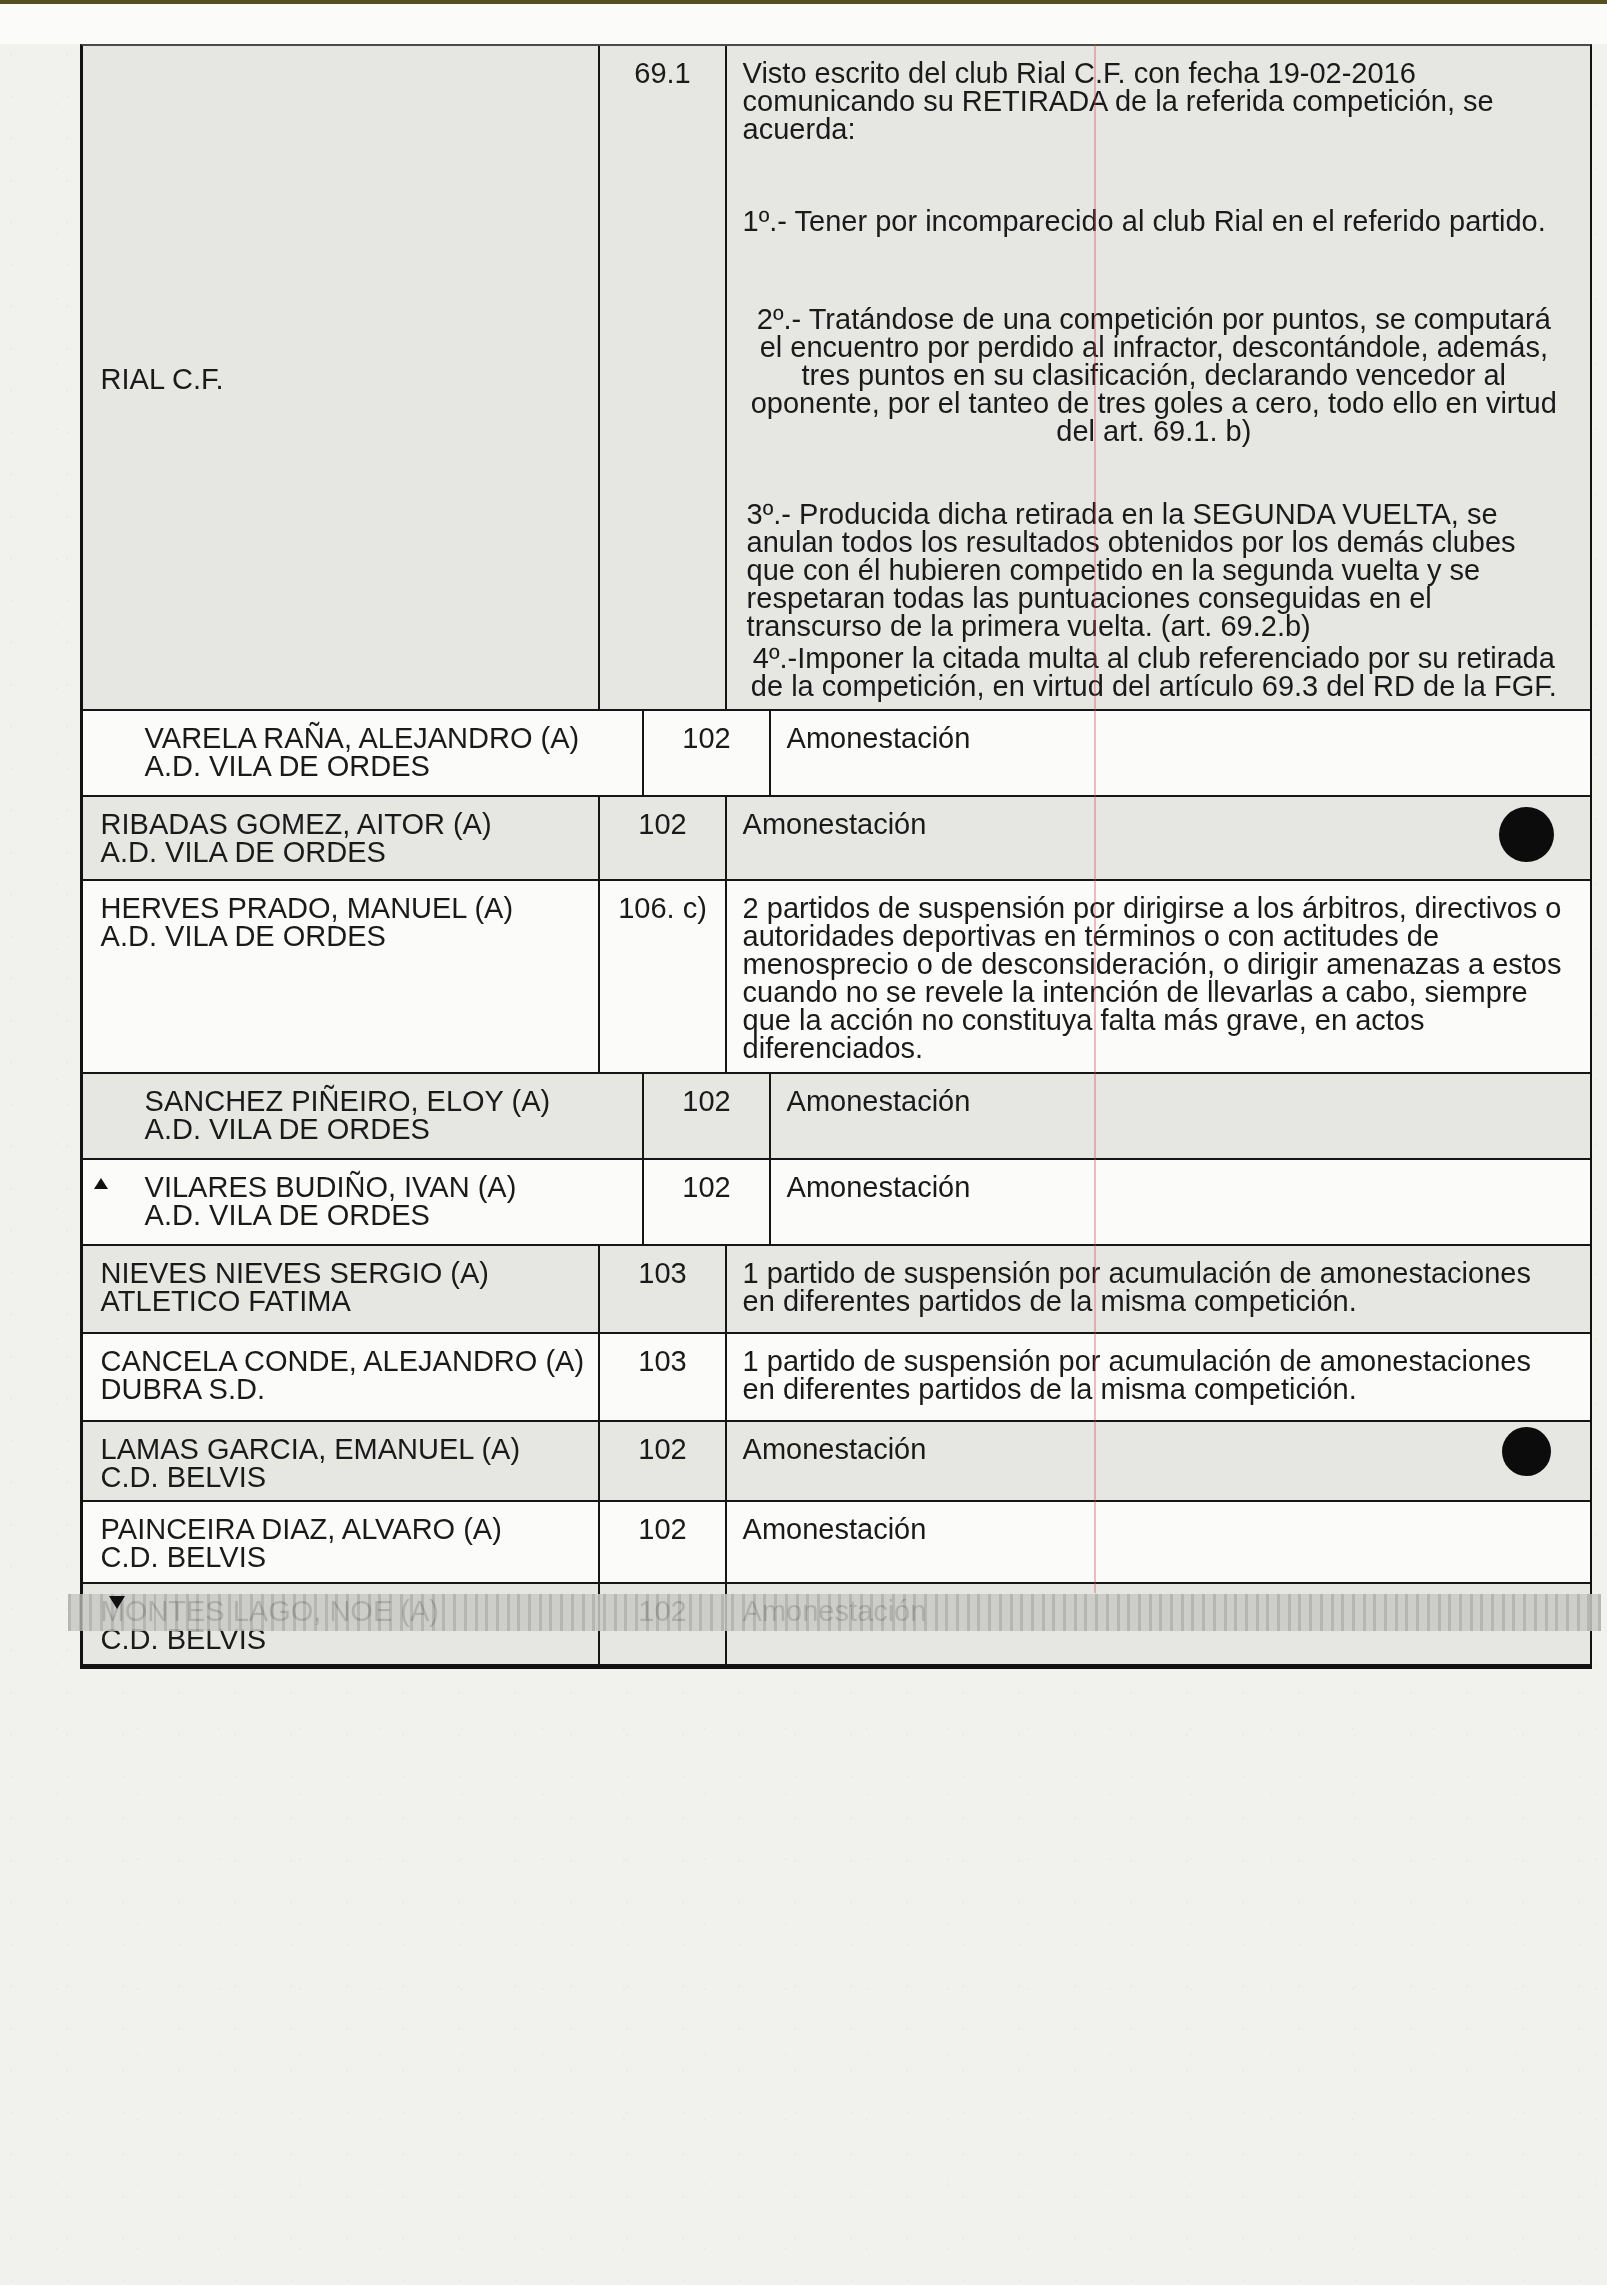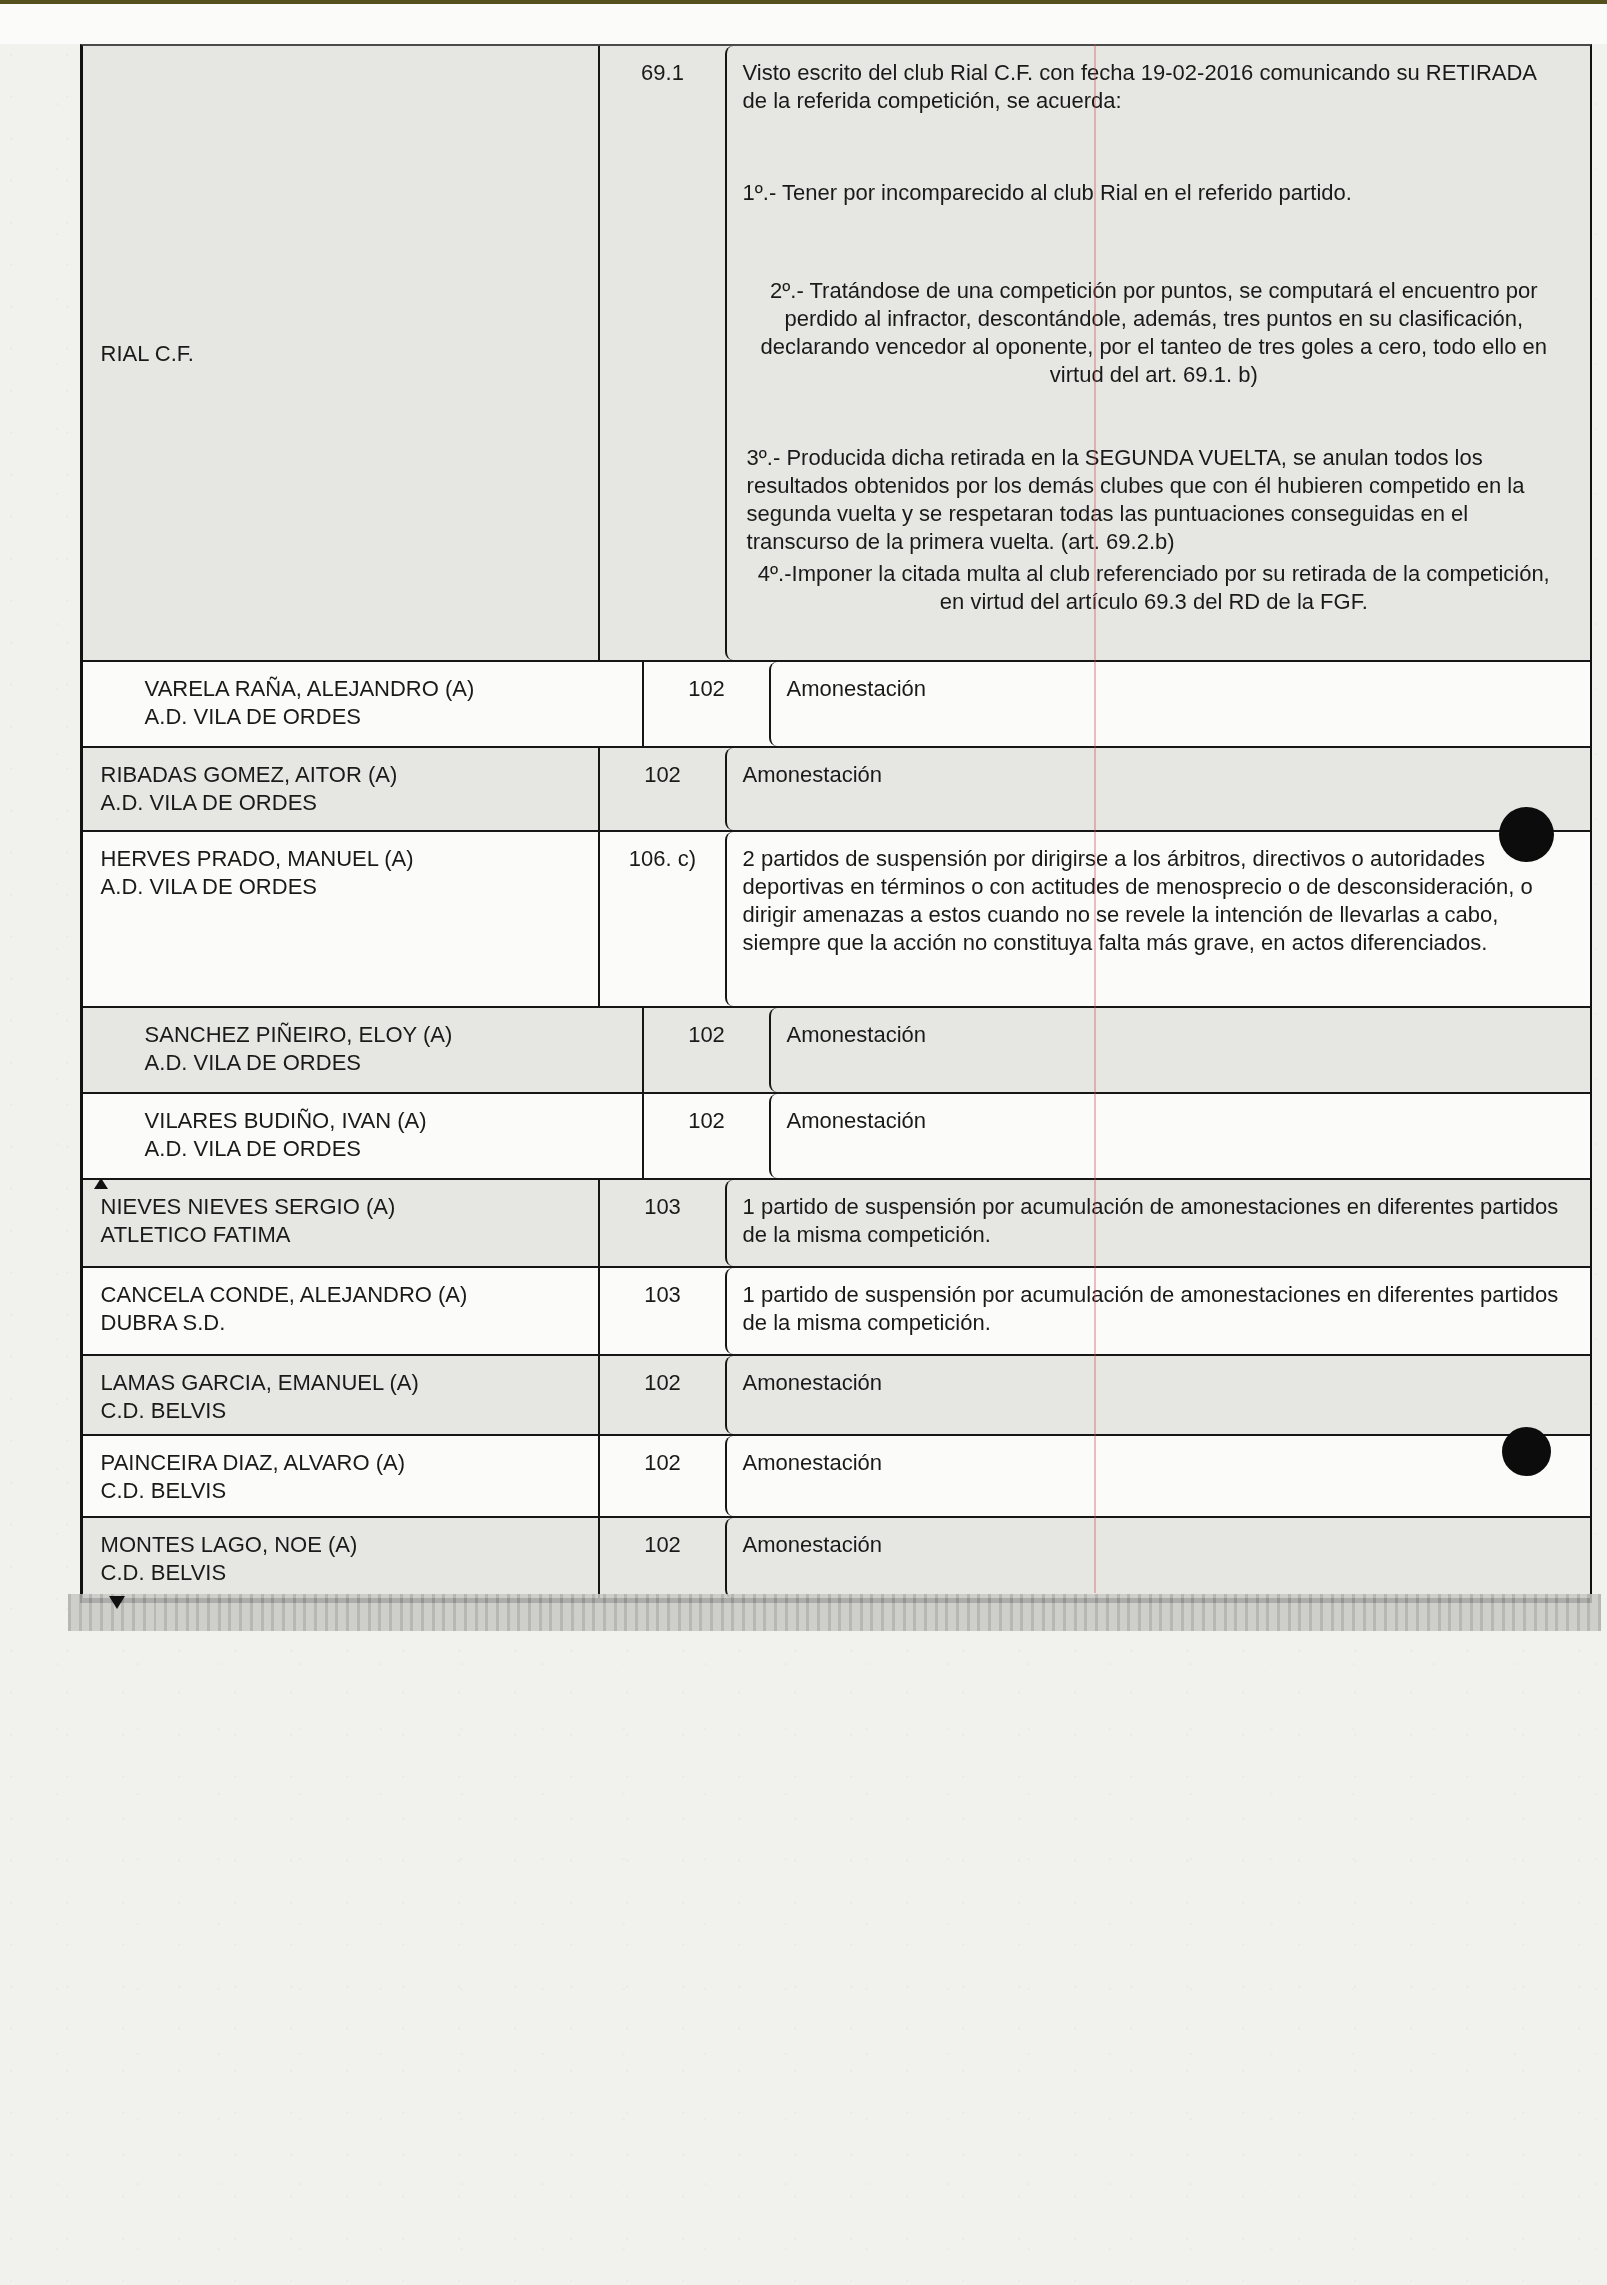--- a/index.html
+++ b/index.html
@@ -31,31 +31,30 @@
     box-sizing:border-box;
   }
   .trow{
     display:grid;
     grid-template-columns:515px 127px 1fr;
     border-top:2px solid #161616;
   }
   .trow:first-child{border-top:none;}
   .shaded{background:#e6e6e3;}
   .light{background:#fbfbf9;}
-  .cell{box-sizing:border-box;font-size:22px;line-height:28px;}
+  .cell{box-sizing:border-box;font-size:29px;line-height:28px;}
   .name-cell{padding:12.7px 9.8px 9.8px 17.6px;}
   .name-cell .line{display:block;}
   .art-cell{
     border-left:2px solid #161616;
     text-align:center;padding-top:12.7px;
   }
   .desc-cell{
     border-left:2px solid #161616;
     padding:12.7px 25px 9.8px 15.6px;
-    border-radius:8px;
   }
   .desc-cell p{margin:0;}
   
   .row-rial{min-height:614px;}
   .row-rial .name-cell{display:flex;align-items:center;}
   .row-rial .p0{margin:0 0 64px 0;}
   .row-rial .p1{margin:0 0 70px 0;}
   .row-rial .p2{margin:0 0 55px 0;text-align:center;}
   .row-rial .p3{margin:4px;}
   .row-rial .p4{margin:0;text-align:center;}

